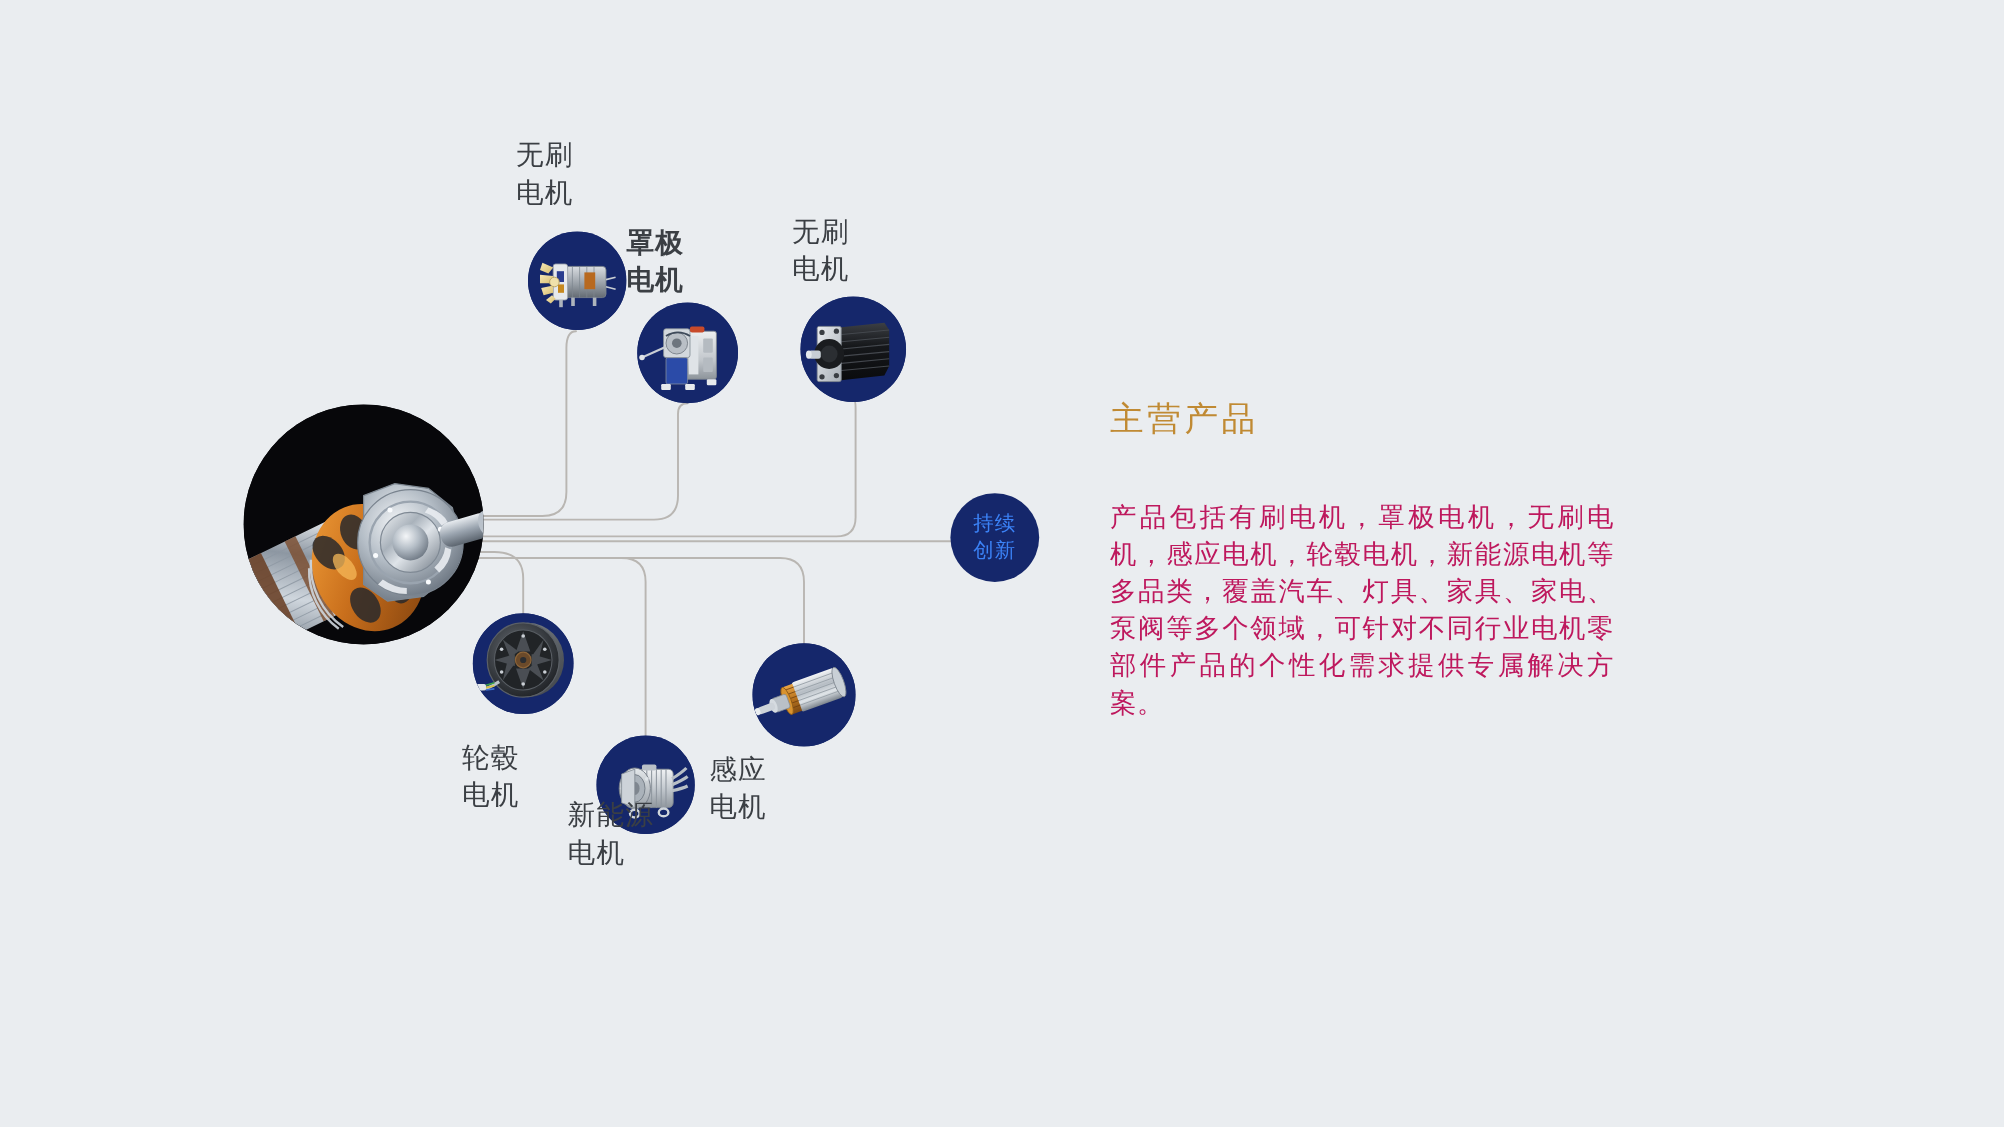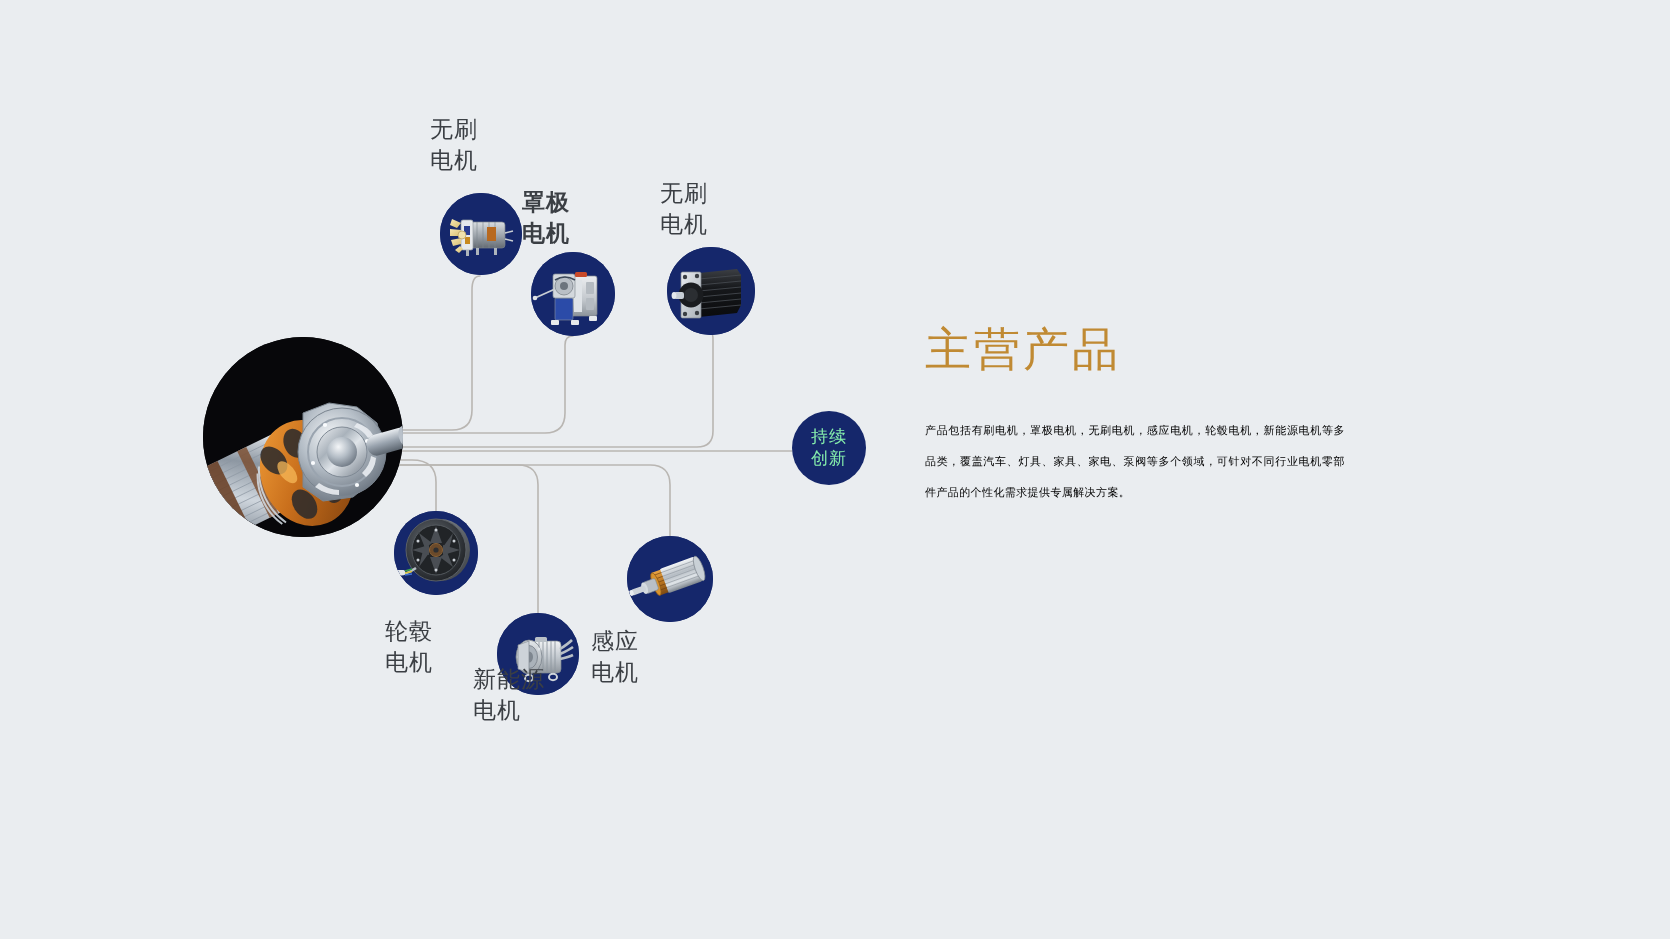--- a/index.html
+++ b/index.html
@@ -42,41 +42,41 @@
     border-radius:50%;
     background:#07070a;
     overflow:hidden;
   }
 
   
   #badge{
     position:absolute;left:792px;top:411px;width:74px;height:74px;
     border-radius:50%;
     background:#15276b;
-    color:#86efac;
+    color:#3b82f6;
     display:flex;flex-direction:column;align-items:center;justify-content:center;
     font-size:17px;line-height:22px;letter-spacing:1px;
     white-space:pre-line;text-align:right;
   }
 
   
   #panel{position:absolute;left:925px;top:325px;width:430px;}
   #panel h2{
     margin:0;
-    font-size:46px;
+    font-size:28px;
     font-weight:400;
     letter-spacing:3px;
     color:#c08a33;
     line-height:48px;
   }
   #panel p{
     margin:42px 0 0 0;
-    font-size:11px;
+    font-size:22px;
     line-height:31px;
-    color:#000000;
+    color:#be185d;
     letter-spacing:0.4px;
     text-align:justify;
     width:420px;
   }
 </style>
 </head>
 <body>
 
 <div id="stage">
 

